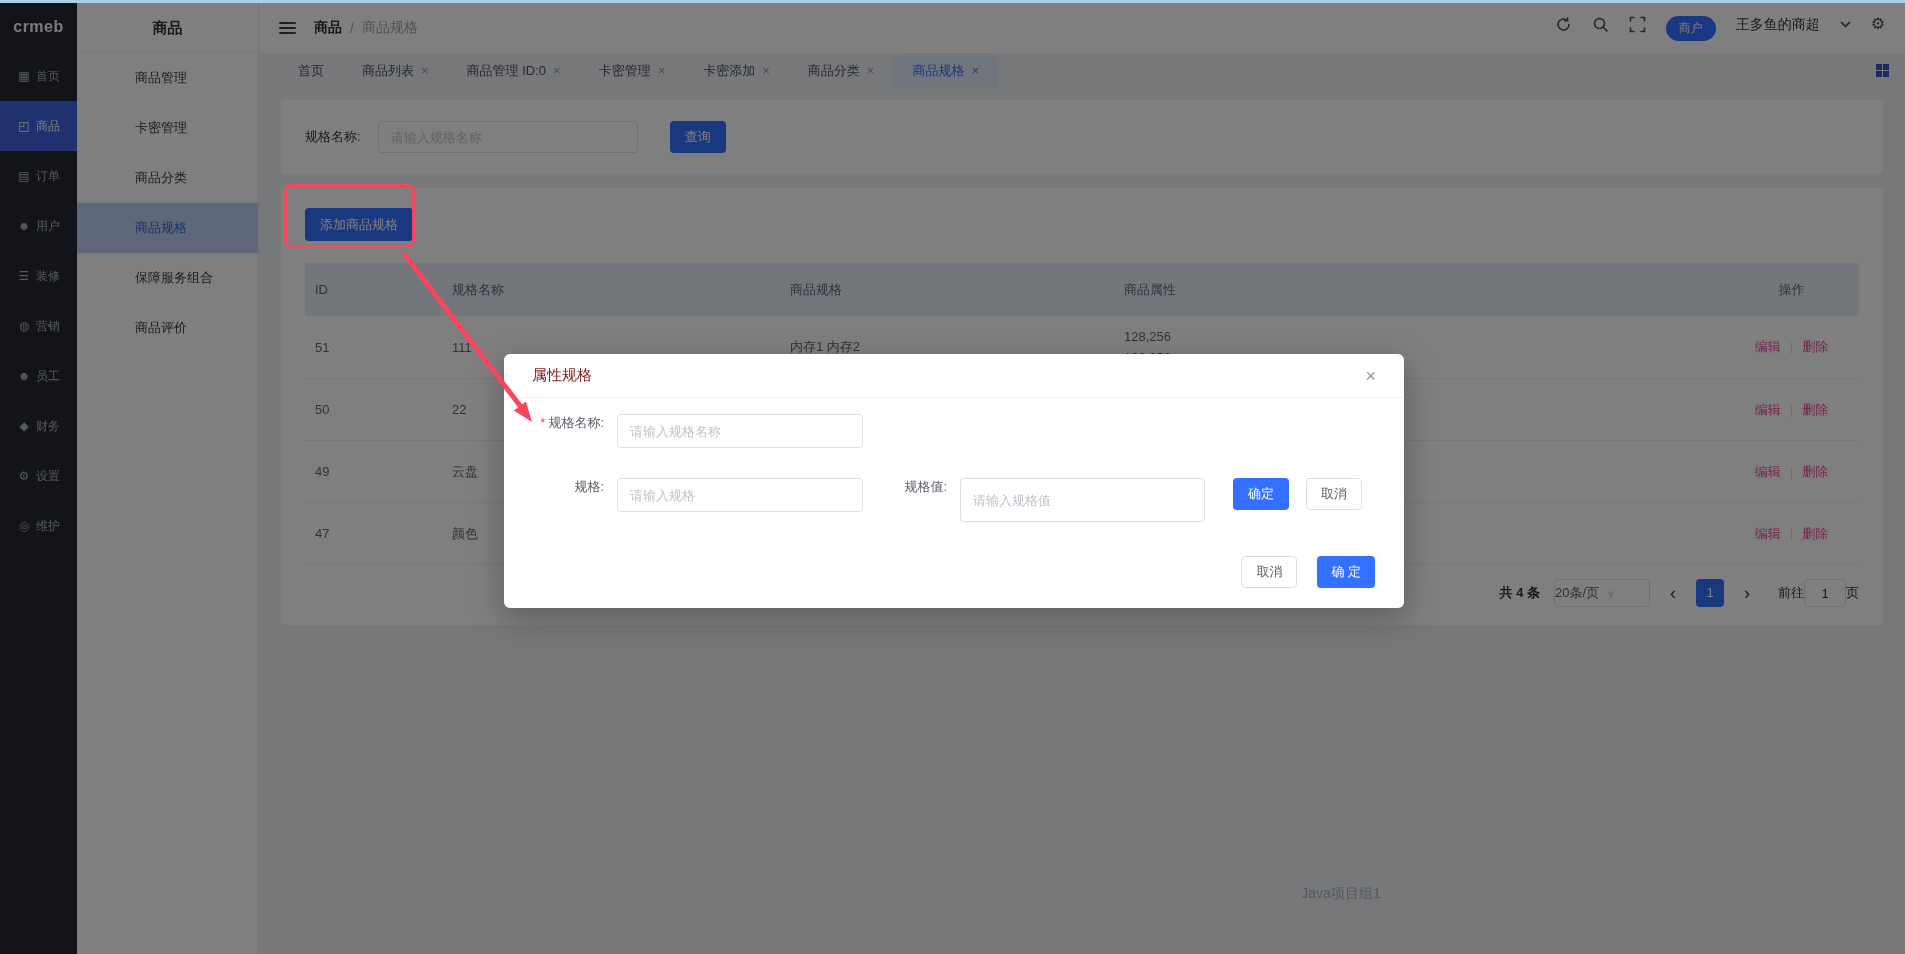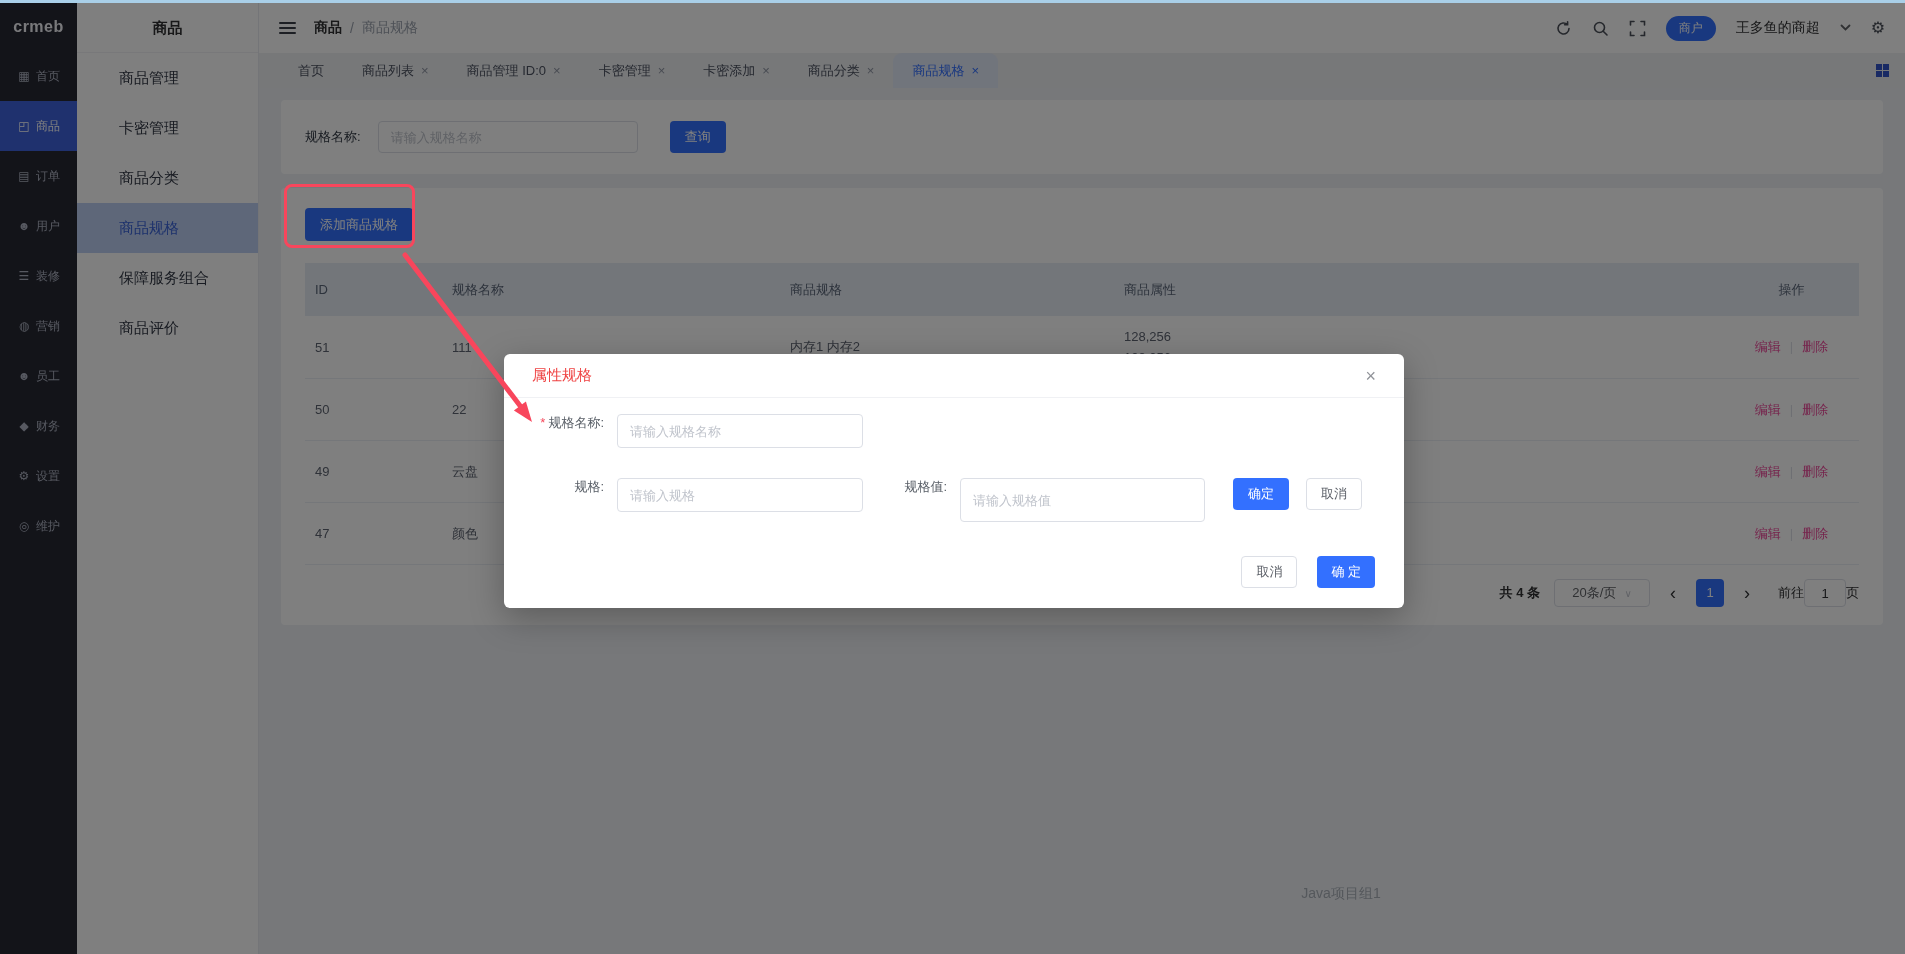--- a/index.html
+++ b/index.html
@@ -19,33 +19,33 @@
           color:#f2f3f7; font-size:16px; font-weight:bold; letter-spacing:.5px; }
   .side-item { height:50px; display:flex; align-items:center; justify-content:center; gap:5px;
                color:#aeb3c2; font-size:12px; cursor:pointer; }
   .side-item .ico { font-size:12px; width:14px; text-align:center; }
   .side-item.active { background:#3f63dd; color:#ffffff; }
 
   
   .submenu { width:182px; background:#ffffff; border-right:1px solid #e9ebf0; flex-shrink:0; }
   .submenu-title { height:50px; line-height:50px; text-align:center; font-size:15px; font-weight:bold;
                    color:#303133; border-bottom:1px solid #f0f1f4; }
-  .submenu-item { height:50px; line-height:50px; padding-left:42px; font-size:15px; color:#333946; cursor:pointer; }
+  .submenu-item { height:50px; line-height:50px; padding-left:58px; font-size:13px; color:#333946; cursor:pointer; }
   .submenu-item.active { background:#bdcff2; color:#3a63d8; }
 
   
   .main { flex:1; display:flex; flex-direction:column; position:relative; min-width:0; }
 
   .topbar { height:50px; background:#ffffff; display:flex; align-items:center; padding:0 20px; flex-shrink:0; }
   .fold { width:17px; display:flex; flex-direction:column; gap:3px; cursor:pointer; margin-right:18px; }
   .fold i { height:2px; background:#3a3f48; border-radius:1px; }
   .crumb { font-size:14px; display:flex; gap:8px; align-items:center; }
   .crumb .sec { font-weight:bold; color:#303133; cursor:pointer; }
   .crumb .sep, .crumb .cur { color:#9aa1ad; }
-  .top-right { margin-left:auto; display:flex; align-items:center; gap:20px; }
+  .top-right { margin-left:auto; display:flex; align-items:flex-start; gap:20px; }
   .ticon { width:17px; height:17px; cursor:pointer; color:#4a4f58; }
   .ticon svg { width:100%; height:100%; display:block; stroke:#4a4f58; fill:none; stroke-width:1.6; }
   .badge { background:#3370ff; color:#fff; font-size:12px; height:25px; line-height:25px;
            padding:0 13px; border-radius:13px; cursor:pointer; }
   .uname { font-size:14px; color:#303133; cursor:pointer; }
   .chev svg { width:11px; height:11px; stroke:#606266; fill:none; stroke-width:1.8; }
   .gear-glyph { font-size:16px; color:#4a4f58; cursor:pointer; line-height:1; }
 
   
   .tabbar { height:35px; background:#eef0f3; display:flex; align-items:stretch; padding-left:20px;
@@ -84,38 +84,38 @@
   .r-std { height:62px; }
   .attr-line { line-height:21px; }
   .link { color:#ec4899; cursor:pointer; text-decoration:none; }
   .op-sep { color:#dcdfe6; margin:0 9px; }
 
   
   .pager { display:flex; align-items:center; justify-content:flex-end; gap:14px; margin-top:14px;
            font-size:13px; color:#303133; }
   .p-total { font-weight:bold; }
   .p-size { width:96px; height:28px; border:1px solid #dcdfe6; border-radius:4px; display:flex;
-            align-items:center; justify-content:center; gap:8px; color:#606266; cursor:pointer; background:#fff; }
+            align-items:center; gap:8px; color:#606266; cursor:pointer; background:#fff; }
   .p-size .cd { color:#c0c4cc; font-size:10px; }
   .p-arrow { font-size:18px; color:#303133; cursor:pointer; padding:0 6px; line-height:28px; }
   .p-page { width:28px; height:28px; background:#3370ff; color:#fff; border-radius:4px; text-align:center;
             line-height:28px; cursor:pointer; }
   .p-goto { display:flex; align-items:center; gap:0; margin-left:8px; }
   .p-goto input { width:42px; height:28px; text-align:center; padding:0; }
 
   .page-foot { position:absolute; left:259px; width:1646px; top:882px; text-align:center;
                font-size:14px; color:#aab0b8; z-index:10; }
 
   
   .overlay { position:absolute; inset:0; background:rgba(0,0,0,.5); z-index:50; }
   .dialog { position:absolute; left:504px; top:354px; width:900px; height:254px; background:#fff;
             border-radius:6px; box-shadow:0 10px 34px rgba(0,0,0,.28); z-index:60; }
   .dlg-head { height:44px; padding:0 28px; display:flex; align-items:center; justify-content:space-between;
               border-bottom:1px solid #f0f1f4; }
-  .dlg-title { font-size:15px; color:#ef4444; }
+  .dlg-title { font-size:15px; color:#7f1d1d; }
   .dlg-close { font-size:18px; color:#909399; cursor:pointer; line-height:1; }
   .dlg-body { padding:16px 28px 0 28px; }
   .frow { display:flex; align-items:flex-start; }
   .frow1 { margin-bottom:30px; }
   .flabel { width:72px; text-align:right; font-size:13px; color:#5a6068; margin-right:13px; white-space:nowrap; }
   .req { color:#f5495c; margin-right:3px; }
   .d-inp { width:246px; height:34px; }
   .flabel2 { width:62px; text-align:right; font-size:13px; color:#5a6068; margin-left:22px; margin-right:13px; }
   .d-inp2 { width:245px; height:44px; }
   .mini-btn { height:32px; padding:0 15px; margin-left:28px; }

